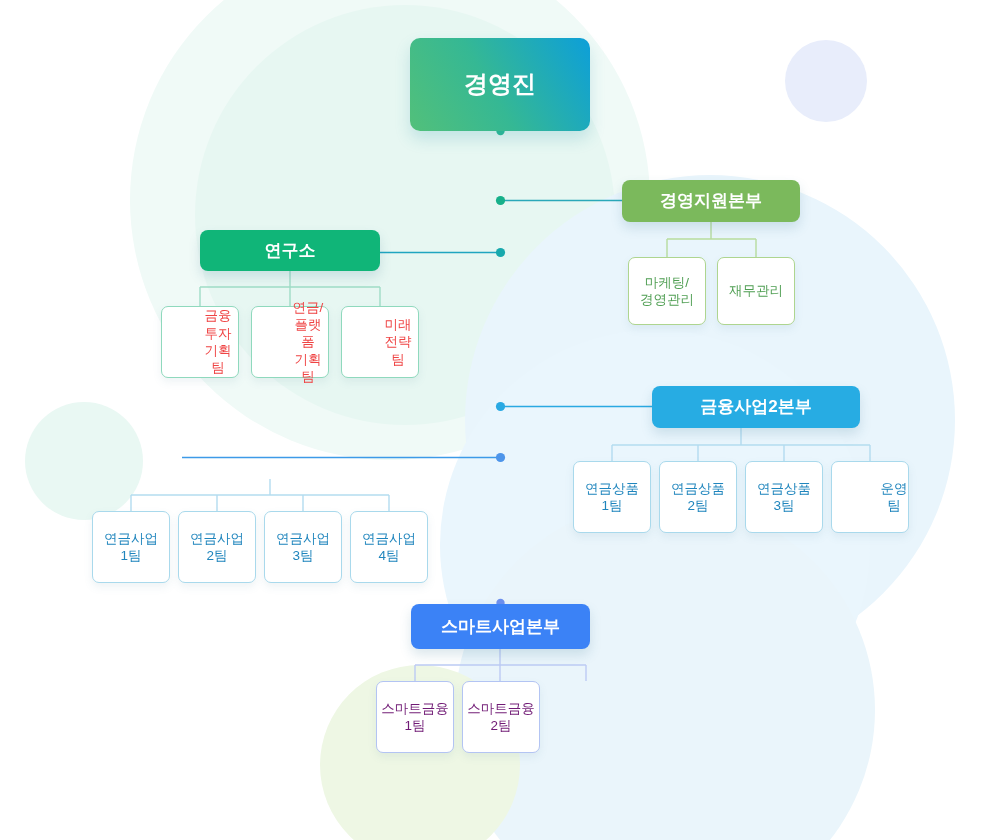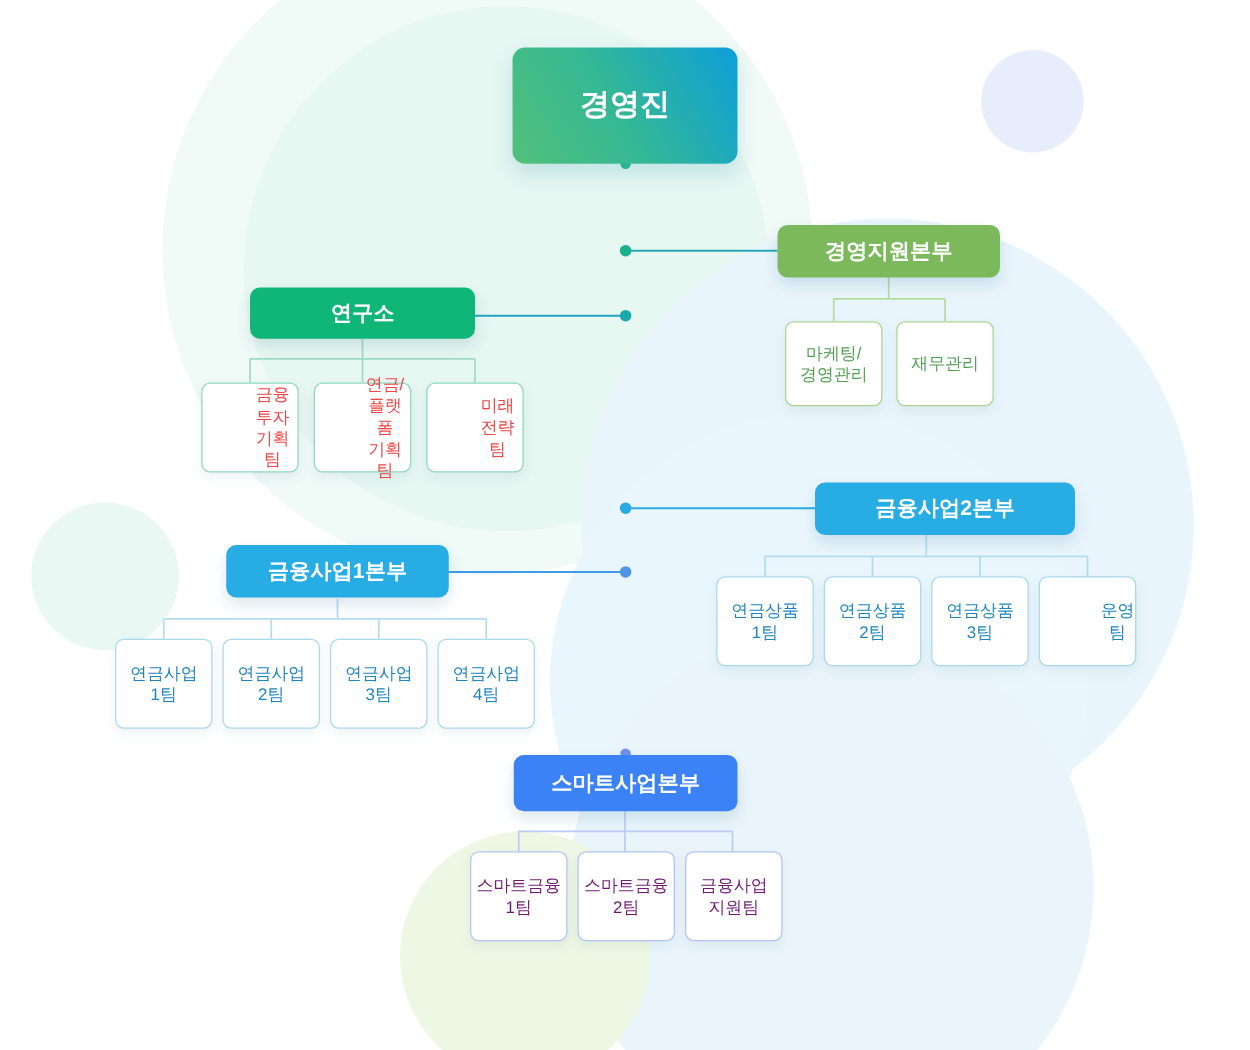--- a/index.html
+++ b/index.html
@@ -191,23 +191,20 @@
 2팀</span>
   </div>
   <div class="node node-leaf leaf-cyan" style="left:745px; top:461px; width:78px; height:72px;">
     <span>연금상품
 3팀</span>
   </div>
   <div class="node node-leaf leaf-cyan" style="left:831px; top:461px; width:78px; height:72px;padding-left:48px;">
     <span>운영팀</span>
   </div>
 
-  <div class="node node-div c-cyan" style="left:181px; top:436px; width:178px; height:42px;">
-    <span>금융사업1본부</span>
-  </div>
   <div class="node node-leaf leaf-cyan" style="left:92px; top:511px; width:78px; height:72px;">
     <span>연금사업
 1팀</span>
   </div>
   <div class="node node-leaf leaf-cyan" style="left:178px; top:511px; width:78px; height:72px;">
     <span>연금사업
 2팀</span>
   </div>
   <div class="node node-leaf leaf-cyan" style="left:264px; top:511px; width:78px; height:72px;">
     <span>연금사업
@@ -222,18 +219,14 @@
     <span>스마트사업본부</span>
   </div>
   <div class="node node-leaf leaf-peri" style="left:376px; top:681px; width:78px; height:72px;">
     <span>스마트금융
 1팀</span>
   </div>
   <div class="node node-leaf leaf-peri" style="left:462px; top:681px; width:78px; height:72px;">
     <span>스마트금융
 2팀</span>
   </div>
-  <div class="node node-leaf leaf-peri" style="left:548px; top:681px; width:78px; height:72px;">
-    <span>금융사업
-지원팀</span>
-  </div>
 
 </div>
 
 </body></html>

